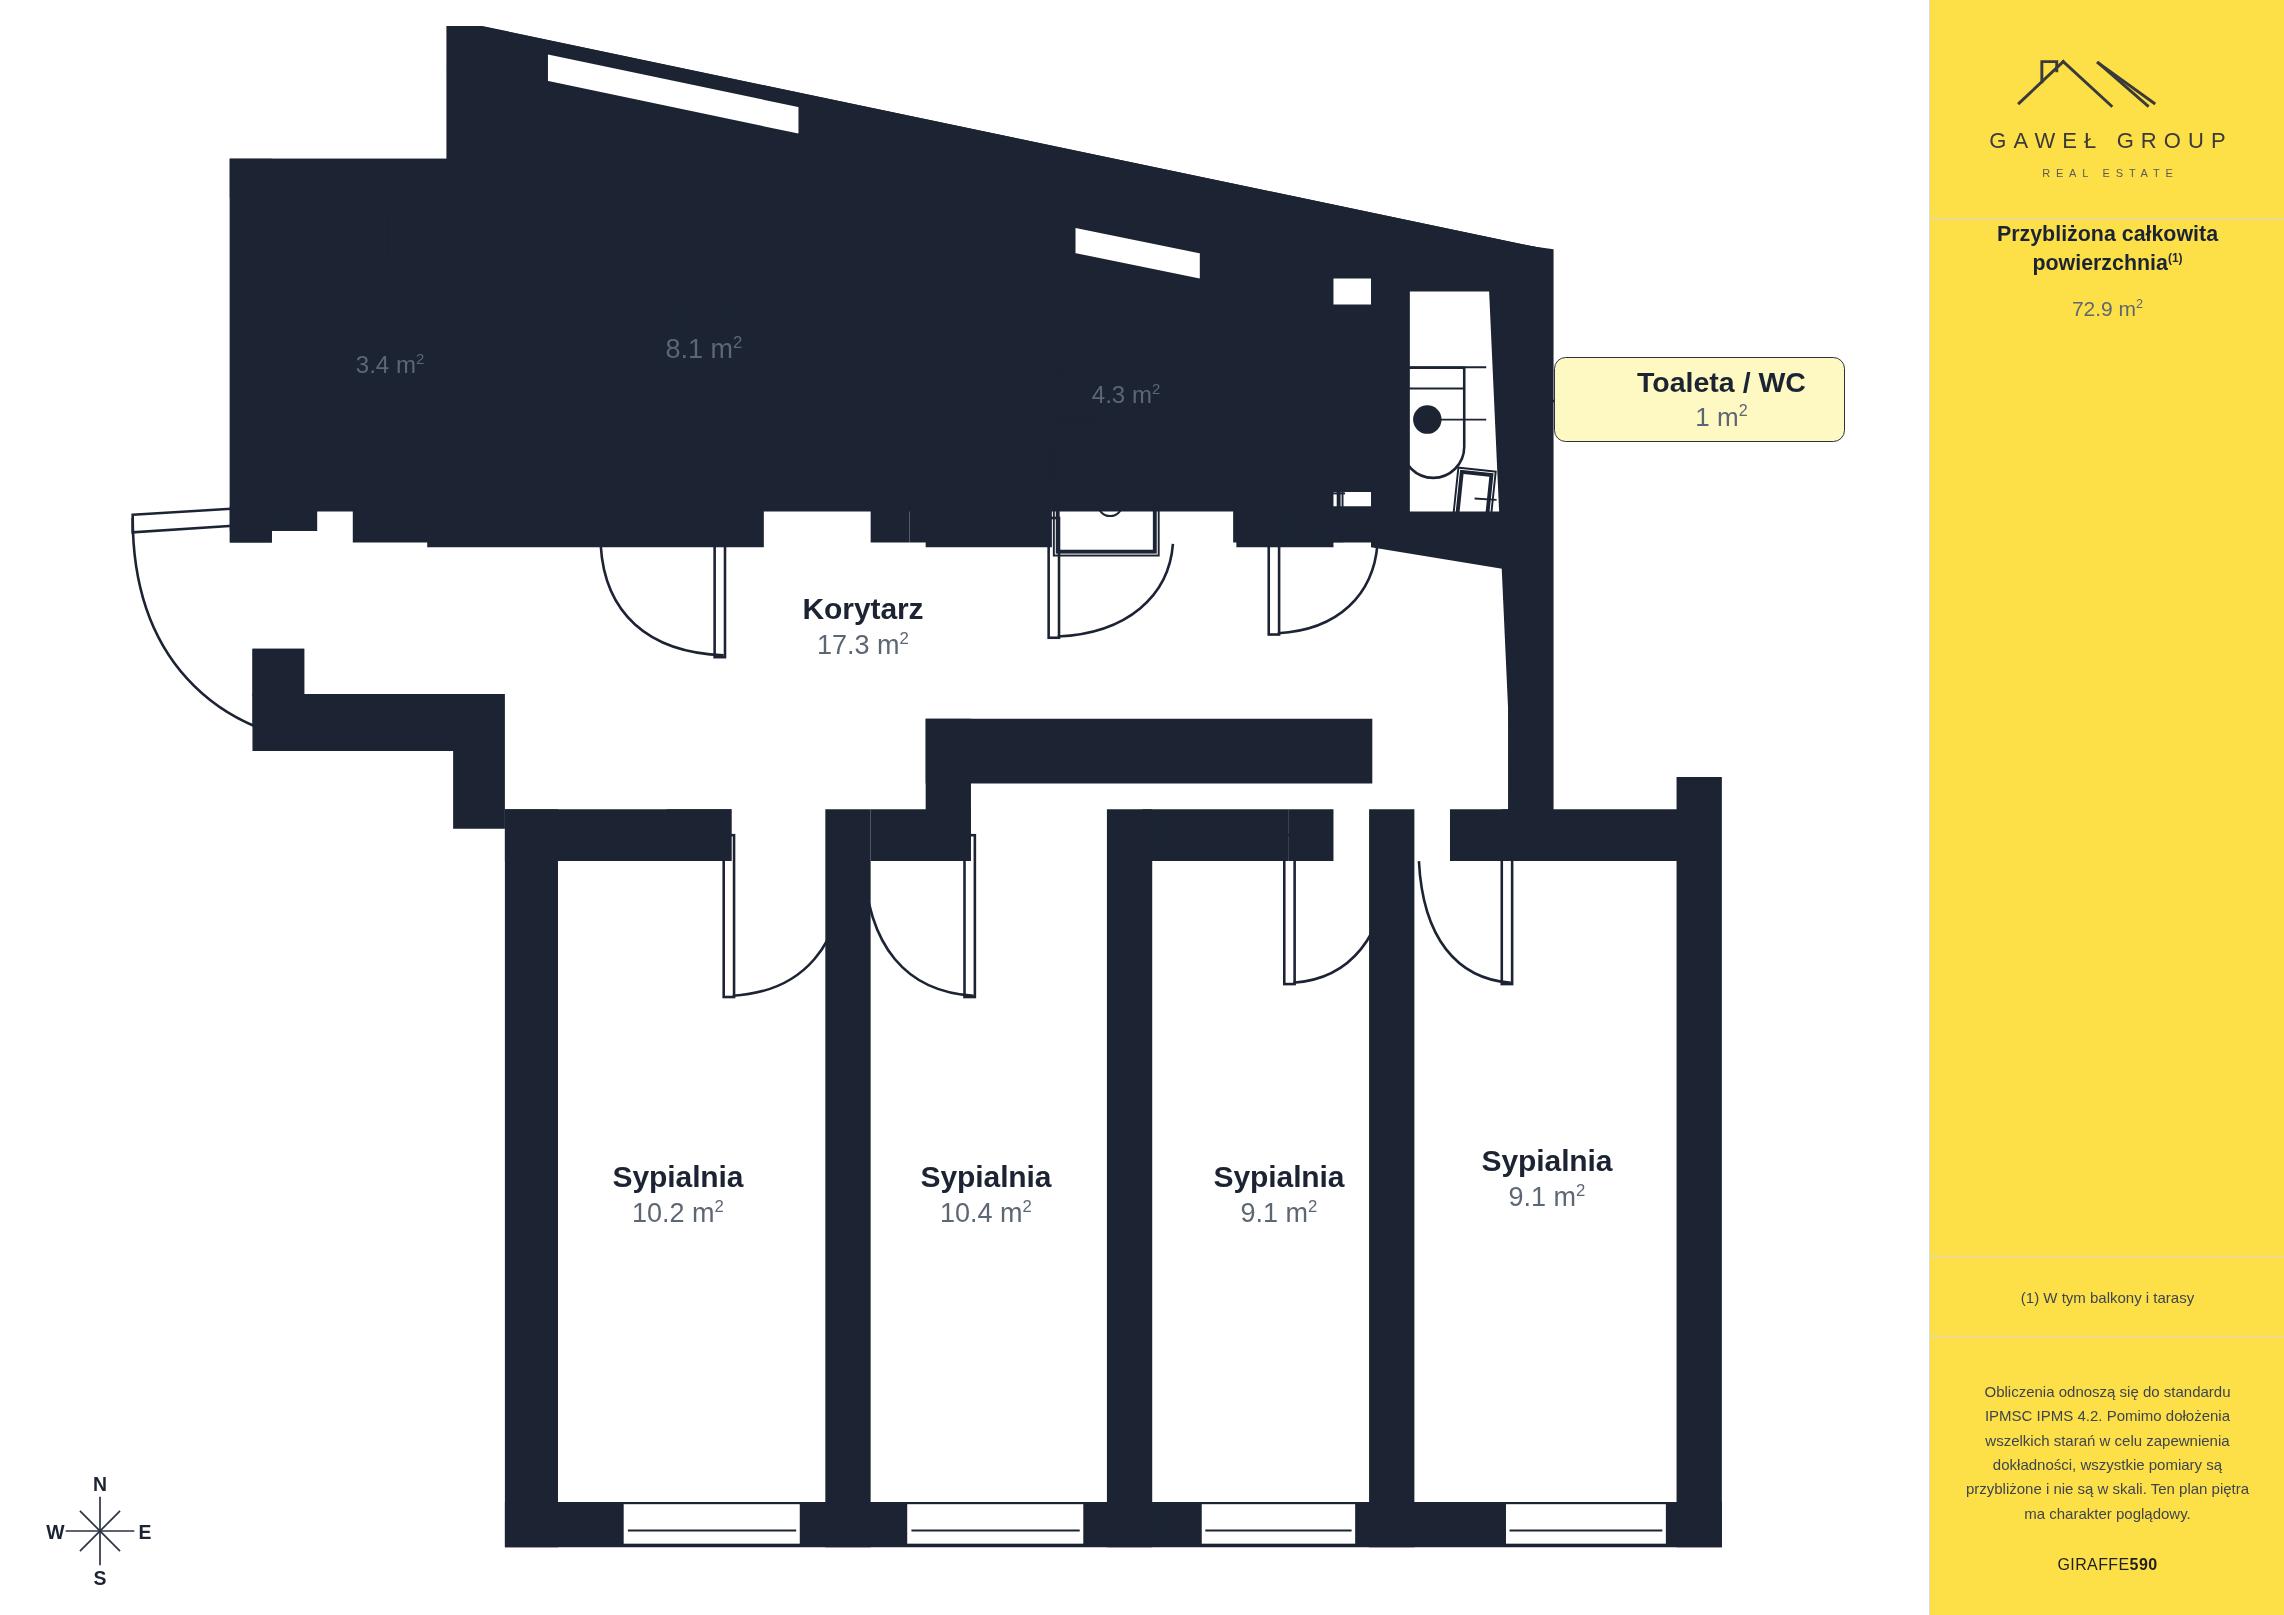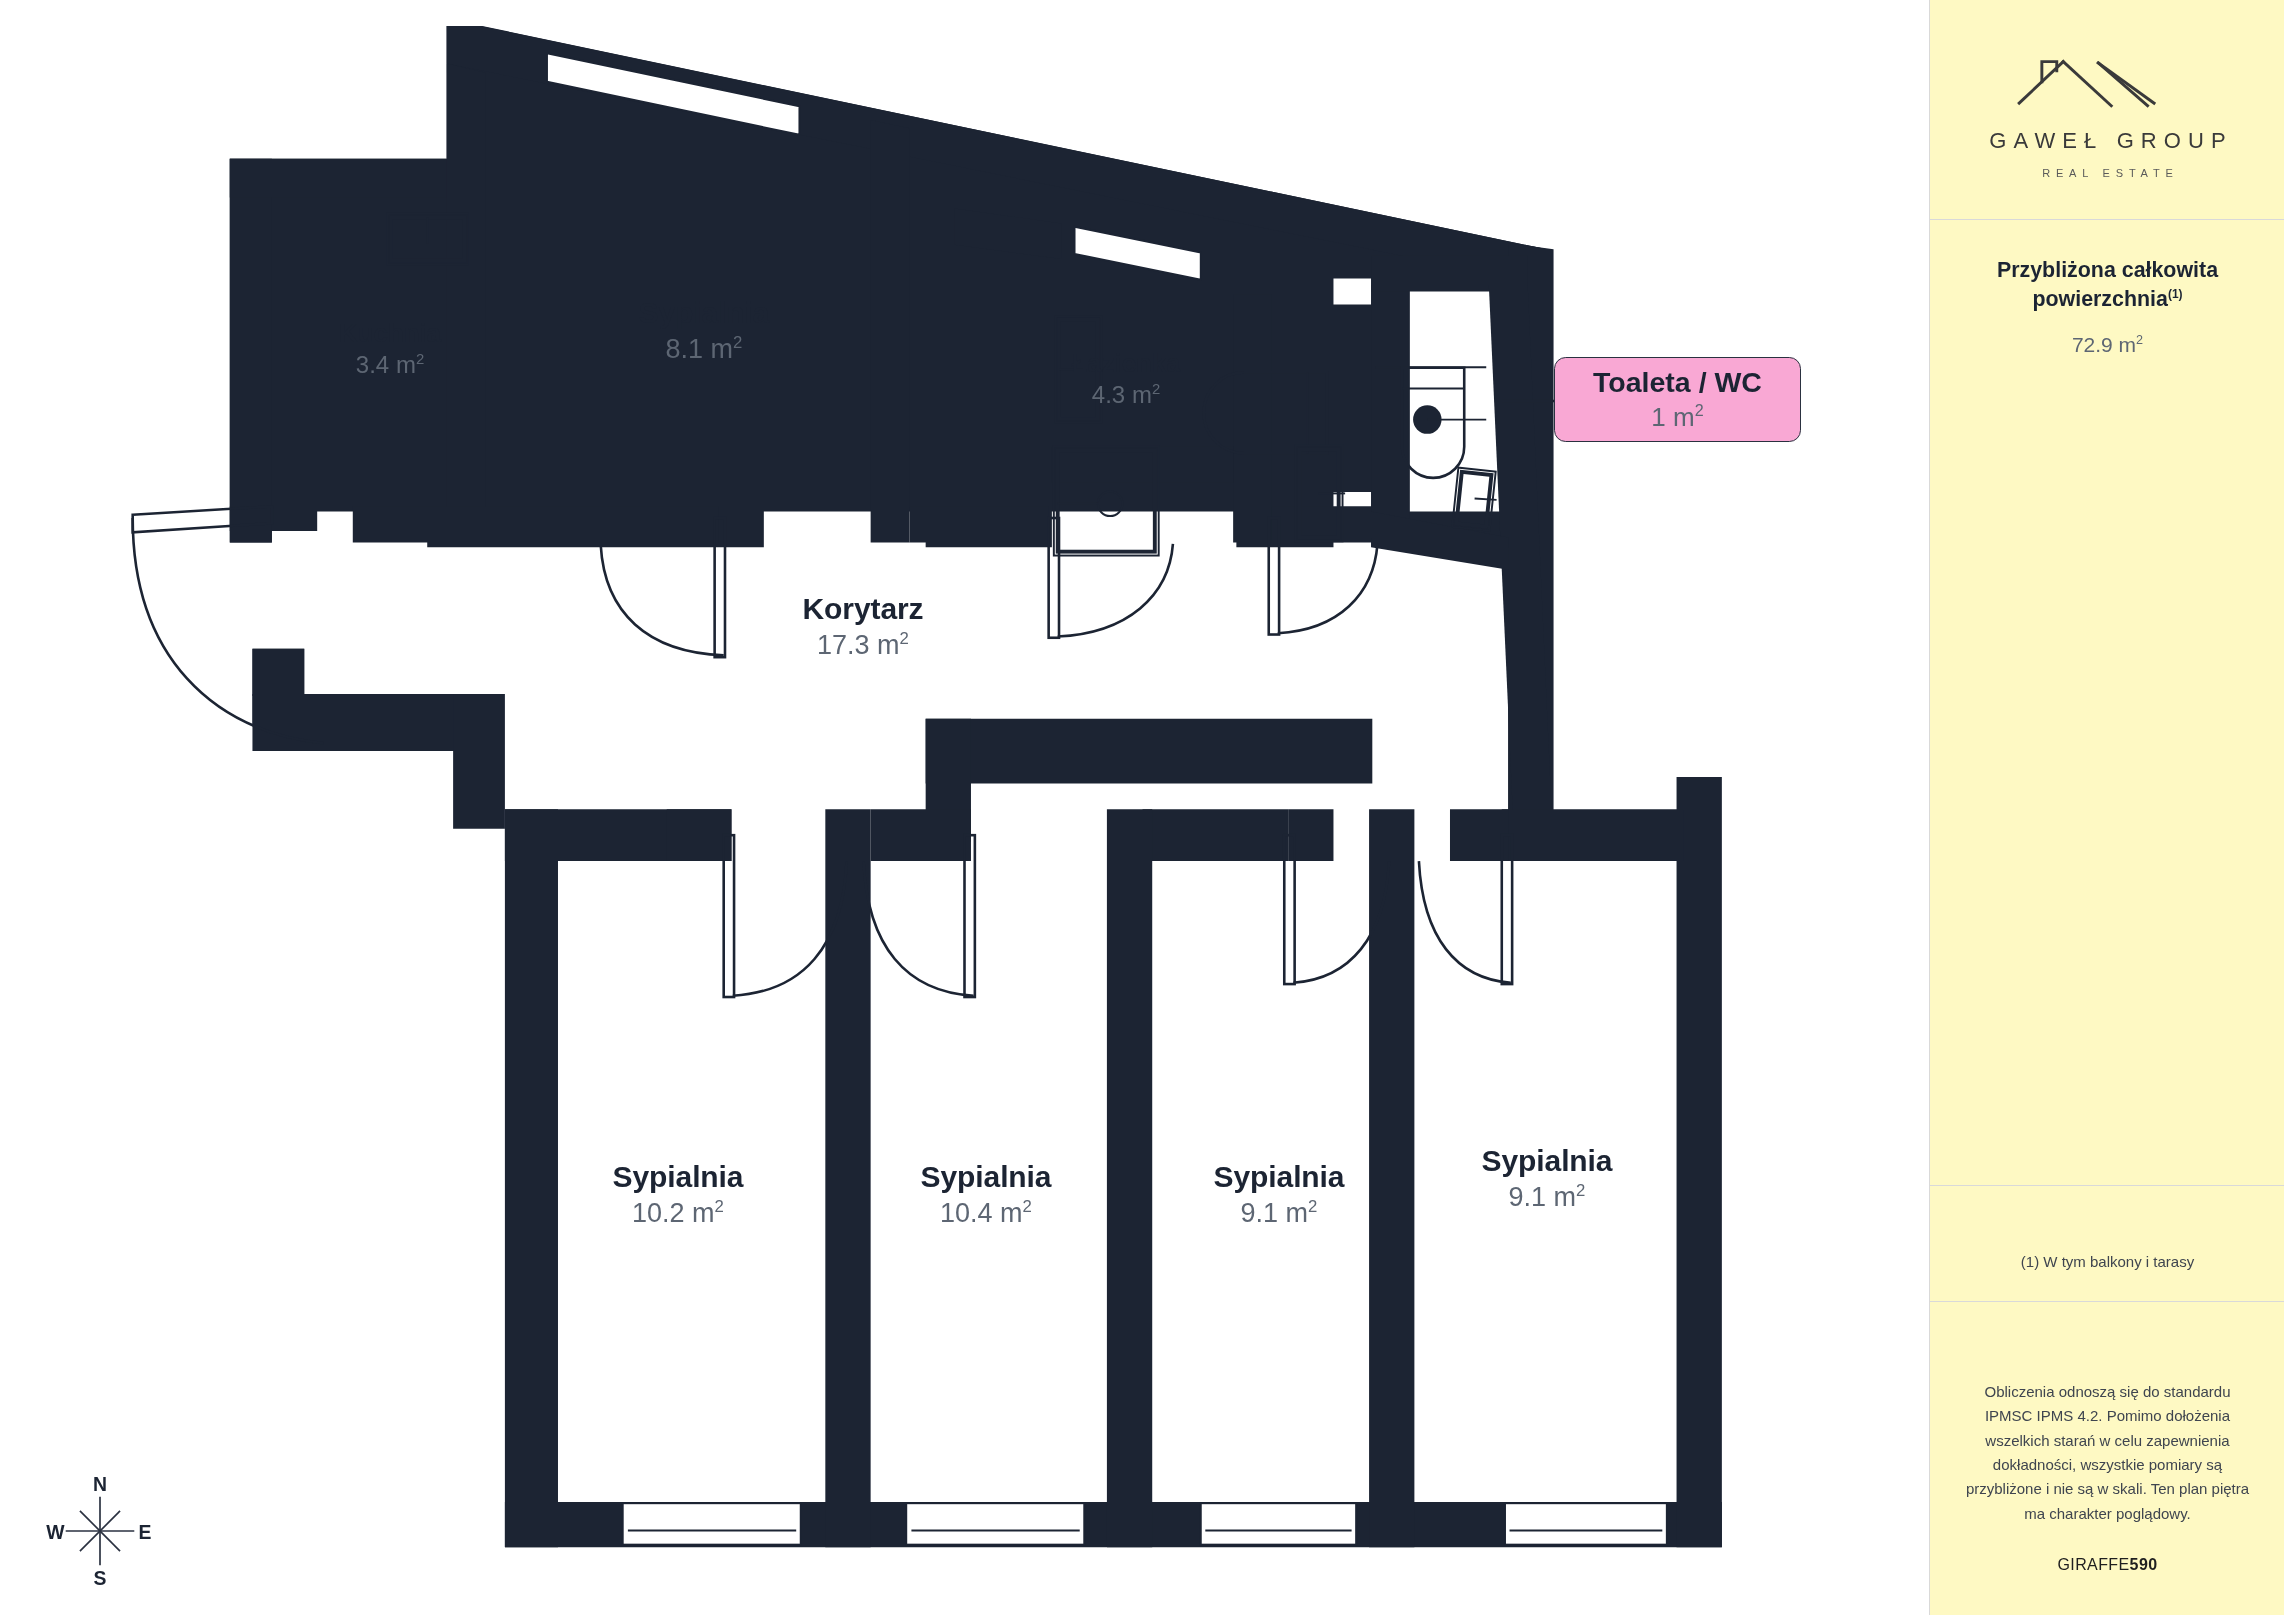--- a/index.html
+++ b/index.html
@@ -60,26 +60,27 @@
 
   
   #wc-callout {
     position: absolute;
     left: 1554px;
     top: 357px;
     width: 245px;
     height: 83px;
     border: 1.3px solid #2a3140;
     border-radius: 11.7px;
-    background: #f9a8d4;
+    background: #fef9c3;
     display: flex;
     flex-direction: column;
     align-items: center;
     justify-content: center;
     line-height: 1.25;
+    padding-left: 44px;
   }
   #wc-callout .rname { font-size: 28.5px; font-weight: bold; color: #1c2433; }
   #wc-callout .rarea { font-size: 26px; color: #5d6673; }
   #wc-callout sup { font-size: 0.62em; vertical-align: super; line-height: 0; }
 
   
   #compass {
     position: absolute;
     left: 45px;
     top: 1476px;
@@ -93,25 +94,24 @@
     color: #1c2433;
     transform: translate(-50%, -50%);
   }
 
   
   #sidebar {
     position: relative;
     width: 355px;
     flex: 0 0 355px;
     height: 1616px;
-    background: #fef9c3;
+    background: #fde047;
     border-left: 1.3px solid #d9d9d9;
     display: flex;
     flex-direction: column;
-    gap: 36px;
   }
   .sb-sec {
     position: relative;
     box-sizing: border-box;
     width: 100%;
     display: flex;
     flex-direction: column;
     align-items: center;
     justify-content: center;
     text-align: center;

